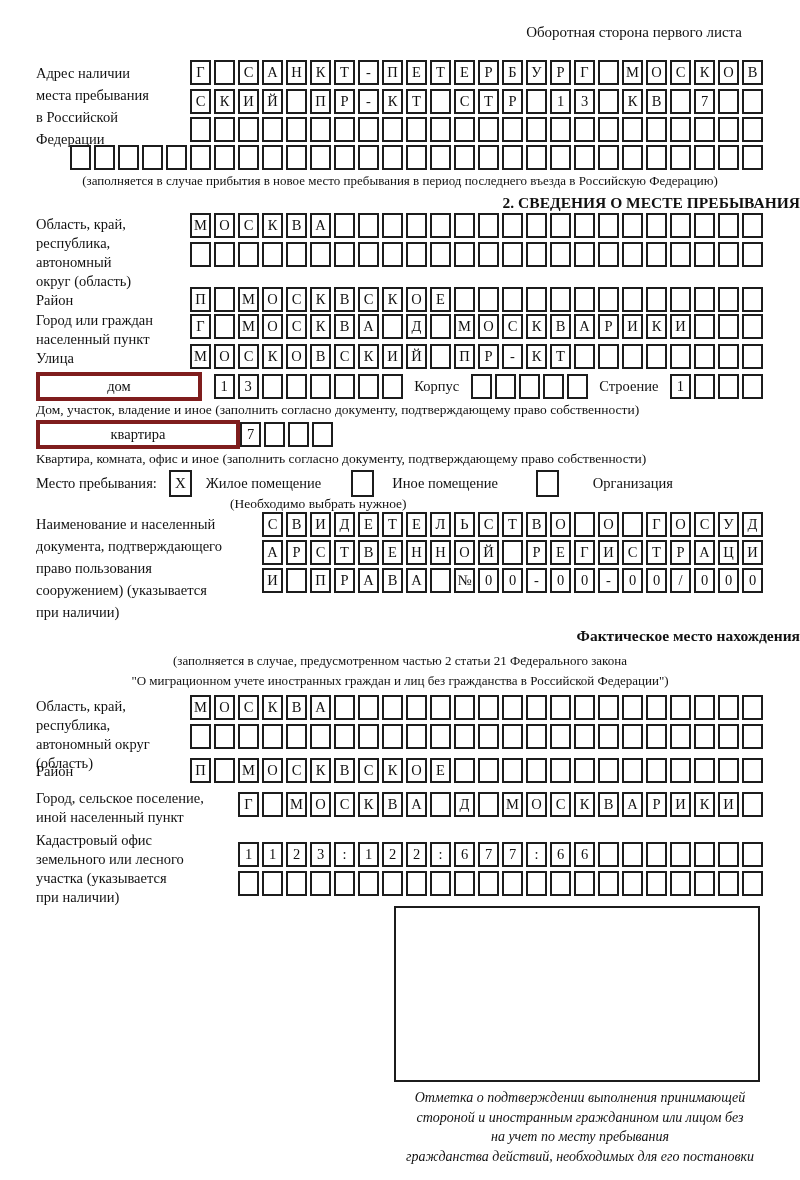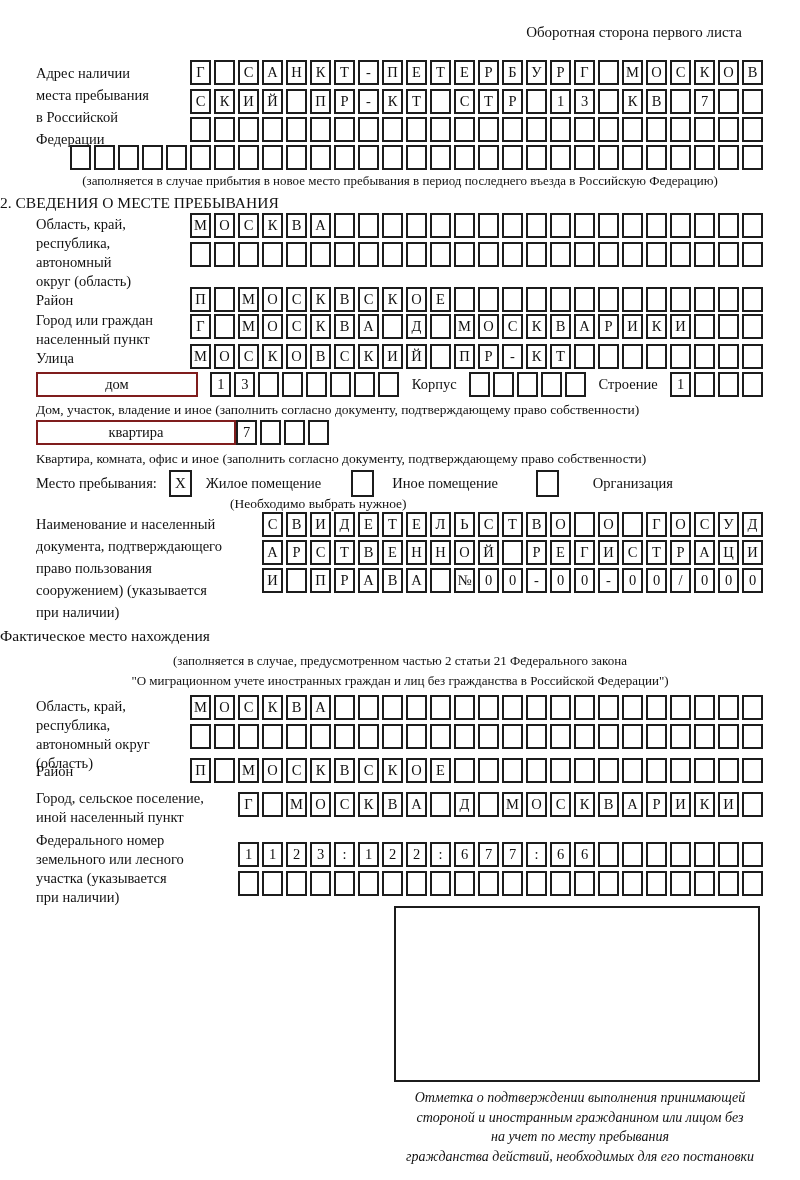--- a/index.html
+++ b/index.html
@@ -8,34 +8,34 @@
     width:800px;height:1180px;
     background:#ffffff;
     font-family:"Liberation Serif","DejaVu Serif",serif;
     color:#111;
     overflow:hidden;
   }
   .abs{position:absolute;}
   .label{font-size:14.5px;line-height:19px;}
   .label-wide{font-size:14.5px;line-height:22px;}
   .title{font-size:15px;}
-  .heading{font-weight:normal;font-size:15.5px;text-align:left;width:100%;}
+  .heading{font-weight:bold;font-size:15.5px;text-align:right;width:100%;}
   .note{font-size:13px;text-align:center;width:100%;}
   .small-note{font-size:13.5px;}
   .grid{display:flex;gap:3px;}
   .cell{
     width:17px;height:21px;
     border:2px solid #1c1c1c;
     display:flex;align-items:center;justify-content:center;
     font-size:14.5px;line-height:21px;
     background:#fff;
     flex:0 0 auto;
   }
   .widebox{
-    border:2px solid #7f1d1d;height:21px;
+    border:4px solid #7f1d1d;height:21px;
     display:flex;align-items:center;justify-content:center;
     font-size:14.5px;background:#fff;flex:0 0 auto;
   }
   .checkbox{
     width:19px;height:23px;border:2px solid #1c1c1c;
     display:flex;align-items:center;justify-content:center;
     font-size:15px;background:#fff;flex:0 0 auto;
   }
   .flexrow{display:flex;align-items:center;}
   .bigbox{border:2px solid #1c1c1c;background:#fff;}
@@ -554,21 +554,21 @@
     <span class="cell">В</span>
     <span class="cell">А</span>
     <span class="cell">Р</span>
     <span class="cell">И</span>
     <span class="cell">К</span>
     <span class="cell">И</span>
     <span class="cell">&nbsp;</span>
   </div>
 
 <div class="abs label" style="left:36px;top:831px;width:180px;">
-    <div>Федерального номер</div>
+    <div>Кадастровый офис</div>
     <div>земельного или лесного</div>
     <div>участка (указывается</div>
     <div>при наличии)</div>
   </div>
 <div class="abs grid" style="top:842px;right:37px;">
     <span class="cell">1</span>
     <span class="cell">1</span>
     <span class="cell">2</span>
     <span class="cell">3</span>
     <span class="cell">:</span>

